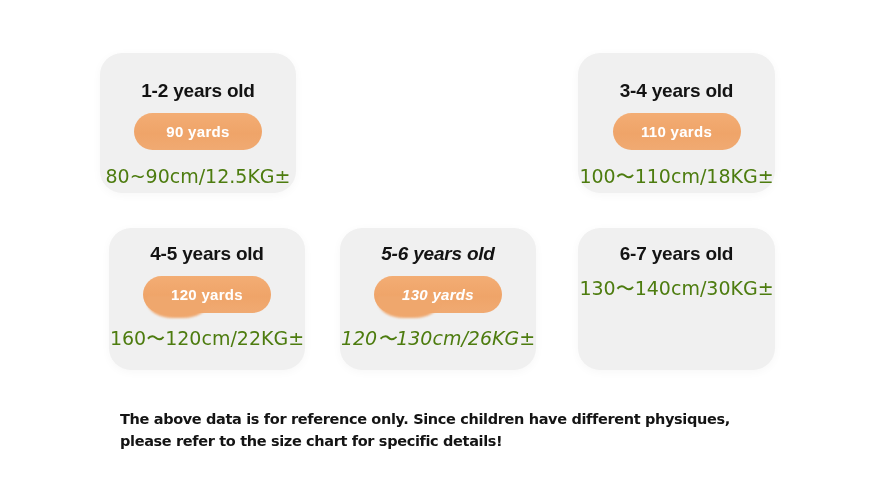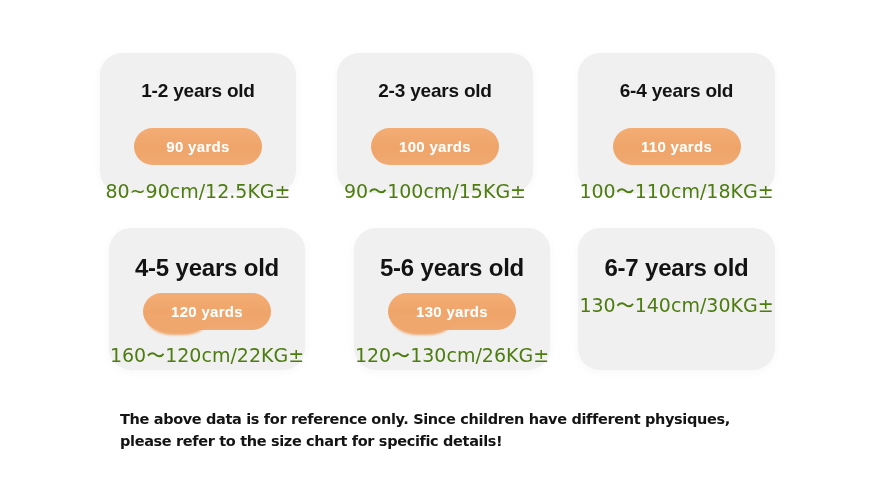--- a/index.html
+++ b/index.html
@@ -77,39 +77,39 @@
   .card-range {
     color: #4d7c0f;
     white-space: nowrap;
     font-family: "DejaVu Sans", sans-serif;
     line-height: 1;
   }
 
   
   .r1 { top: 53px; height: 140px; }
   .r1 .card-title { font-size: 19px; margin-top: 28px; }
-  .r1 .pill-wrap  { margin-top: 28px; }
+  .r1 .pill-wrap  { margin-top: 13px; }
   .r1 .pill       { width: 128px; height: 37px; border-radius: 19px; }
   .r1 .pill-label { font-size: 15px; }
   .r1 .card-range { font-size: 19px; margin-top: 17px; }
 
   #card-1 { left: 100px;  width: 196px; }
   #card-2 { left: 337px;  width: 196px; }
   #card-3 { left: 578px;  width: 197px; }
 
   
   .r2 { top: 228px; height: 142px; }
-  .r2 .card-title { font-size: 24px; margin-top: 28px; }
+  .r2 .card-title { font-size: 19px; margin-top: 16px; }
   .r2 .pill-wrap  { margin-top: 13px; }
   .r2 .pill       { width: 128px; height: 37px; border-radius: 19px; text-align: right; }
   .r2 .pill-label { font-size: 15px; }
   .r2 .card-range { font-size: 19px; margin-top: 16px; }
 
   #card-4 { left: 109px; width: 196px; }
-  #card-5 { left: 354px; width: 196px; }
+  #card-5 { left: 340px; width: 196px; font-style: italic; }
   #card-6 { left: 578px; width: 197px; }
 
   
   .r2 .pill::after {
     content: "";
     position: absolute;
     left: 4px;
     bottom: -5px;
     width: 62px;
     height: 22px;
@@ -144,32 +144,23 @@
   <div class="size-card r1" id="card-1">
     <div class="card-title">1-2 years old</div>
     <div class="pill-wrap">
       <div class="pill">
         <span class="pill-label">90 yards</span>
       </div>
     </div>
     <div class="card-range">80~90cm/12.5KG±</div>
   </div>
 
-  <div class="size-card r1" id="card-2">
-    <div class="card-title">2-3 years old</div>
-    <div class="pill-wrap">
-      <div class="pill">
-        <span class="pill-label">100 yards</span>
-      </div>
-    </div>
-    <div class="card-range">90〜100cm/15KG±</div>
-  </div>
 
   <div class="size-card r1" id="card-3">
-    <div class="card-title">6-4 years old</div>
+    <div class="card-title">3-4 years old</div>
     <div class="pill-wrap">
       <div class="pill">
         <span class="pill-label">110 yards</span>
       </div>
     </div>
     <div class="card-range">100〜110cm/18KG±</div>
   </div>
 
   <div class="size-card r2" id="card-4">
     <div class="card-title">4-5 years old</div>

